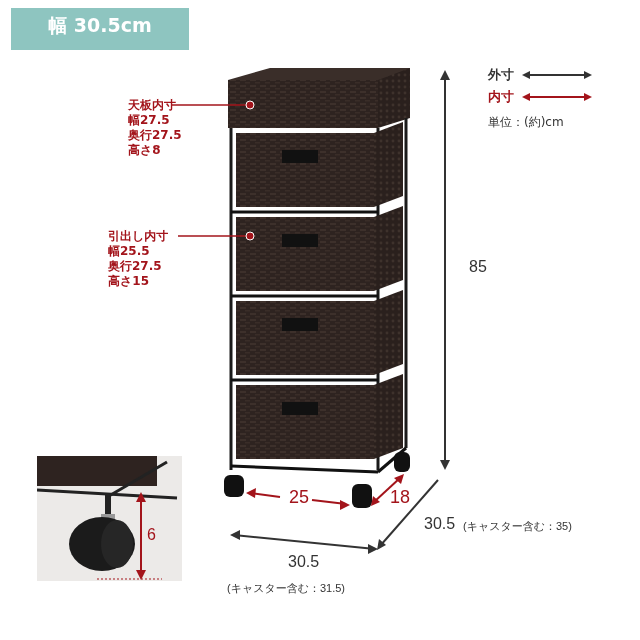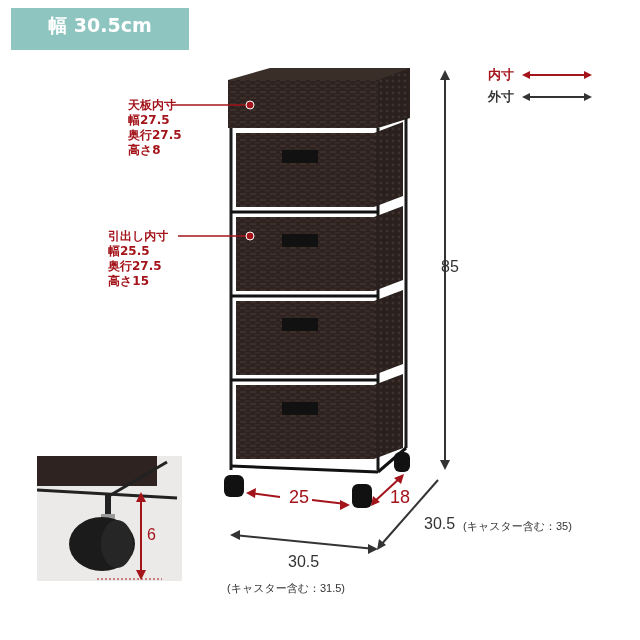--- a/index.html
+++ b/index.html
@@ -14,36 +14,37 @@
   .dim{position:absolute;font-family:"Liberation Sans",sans-serif;color:#333;}
   svg{position:absolute;left:0;top:0;}
   .inset{position:absolute;left:37px;top:456px;width:145px;height:125px;background:#eceae8;overflow:hidden;}
 </style>
 </head>
 <body>
 
 <div class="badge">幅 30.5cm</div>
 
 <div class="legend">
+  <div class="row outer">
+    <span>外寸</span>
+    <svg width="70" height="10" style="position:relative;margin-left:8px;">
+      <line x1="5" y1="5" x2="65" y2="5" stroke="#333" stroke-width="2"></line>
+      <polygon points="0,5 8,1 8,9" fill="#333"></polygon>
+        <polygon points="70,5 62,1 62,9" fill="#333"></polygon>
+    </svg>
+  </div>
   <div class="row inner">
     <span>内寸</span>
     <svg width="70" height="10" style="position:relative;margin-left:8px;">
       <line x1="5" y1="5" x2="65" y2="5" stroke="#a3141b" stroke-width="2"></line>
       <polygon points="0,5 8,1 8,9" fill="#a3141b"></polygon>
         <polygon points="70,5 62,1 62,9" fill="#a3141b"></polygon>
     </svg>
   </div>
-  <div class="row outer">
-    <span>外寸</span>
-    <svg width="70" height="10" style="position:relative;margin-left:8px;">
-      <line x1="5" y1="5" x2="65" y2="5" stroke="#333" stroke-width="2"></line>
-      <polygon points="0,5 8,1 8,9" fill="#333"></polygon>
-        <polygon points="70,5 62,1 62,9" fill="#333"></polygon>
-    </svg>
-  </div>
+  <div class="unit">単位：(約)cm</div>
 </div>
 
 <svg width="640" height="640">
   <defs>
     <pattern id="weave" width="10" height="6" patternUnits="userSpaceOnUse">
       <rect width="10" height="6" fill="#2e2320"></rect>
       <rect x="0" y="1" width="6" height="2" fill="#3d302b"></rect>
       <rect x="5" y="4" width="6" height="1.5" fill="#3a2d28"></rect>
     </pattern>
     <pattern id="weaveSide" width="6" height="6" patternUnits="userSpaceOnUse">
@@ -117,21 +118,21 @@
   <div>高さ8</div>
 </div>
 
 <div class="lbl" style="left:108px;top:229px;">
   <div>引出し内寸</div>
   <div>幅25.5</div>
   <div>奥行27.5</div>
   <div>高さ15</div>
 </div>
 
-<div class="dim" style="left:441px;top:258px;font-size:16px;">85</div>
+<div class="dim" style="left:469px;top:258px;font-size:16px;">85</div>
 <div class="dim" style="left:288px;top:553px;font-size:16px;">30.5</div>
 <div class="dim" style="left:227px;top:581px;font-size:11px;">(キャスター含む：31.5)</div>
 <div class="dim" style="left:424px;top:515px;font-size:16px;">30.5</div>
 <div class="dim" style="left:463px;top:519px;font-size:11px;">(キャスター含む：35)</div>
 <div class="dim" style="left:289px;top:487px;font-size:18px;color:#a3141b;">25</div>
 <div class="dim" style="left:390px;top:487px;font-size:18px;color:#a3141b;">18</div>
 
 <div class="inset">
   <svg width="145" height="125" style="position:absolute;left:0;top:0;">
     <rect x="0" y="0" width="120" height="30" fill="#2e2320"></rect>

